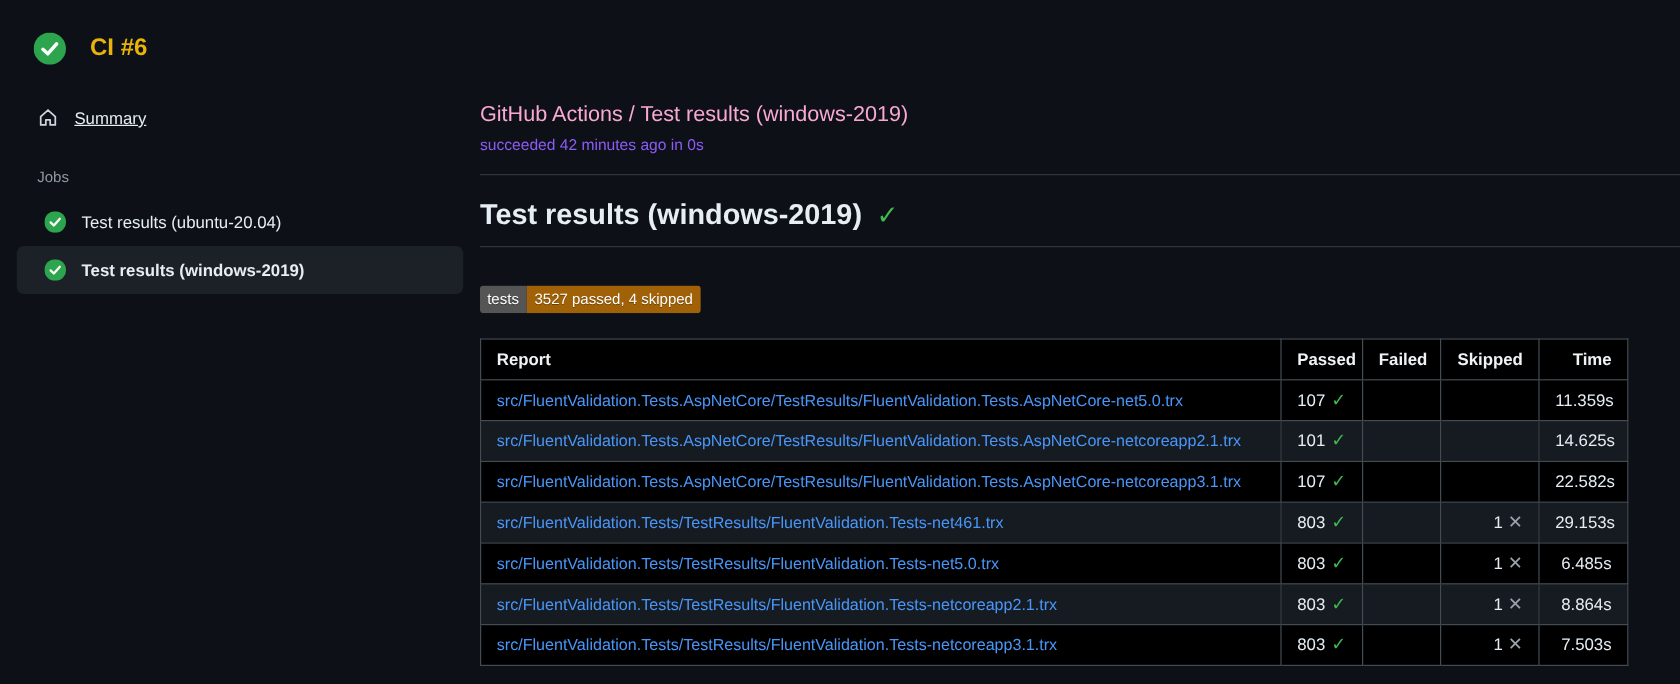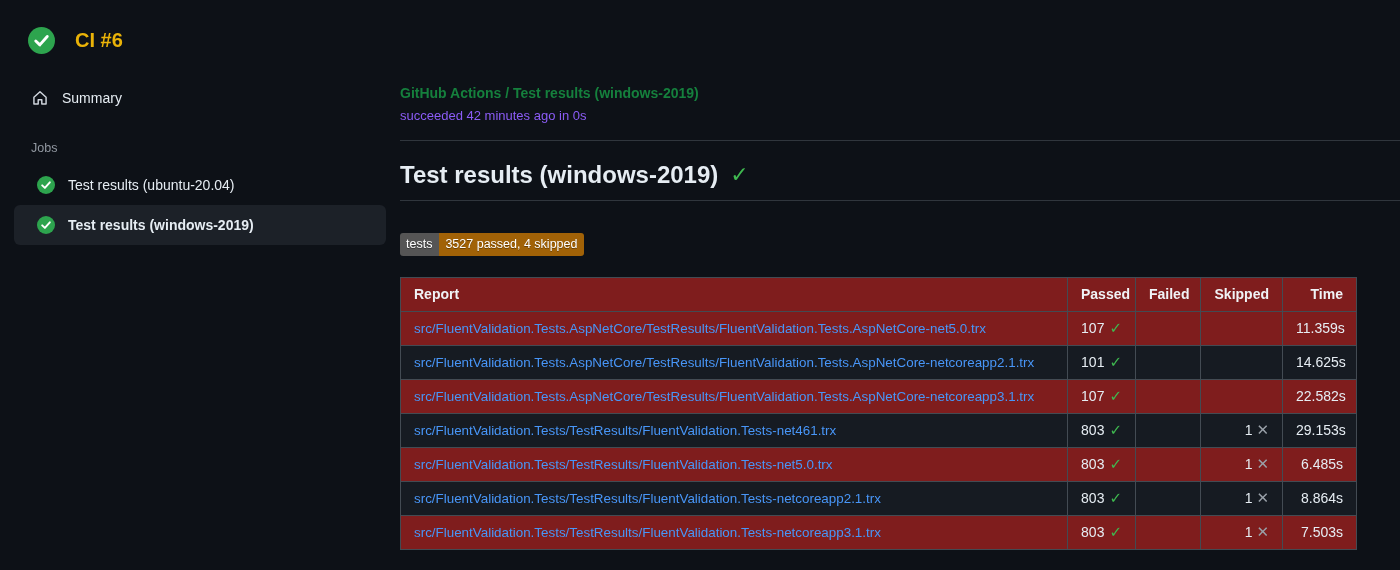--- a/index.html
+++ b/index.html
@@ -15,48 +15,48 @@
   .app-header .big-check svg { display:block; }
   .run-title { font-size:20px; font-weight:700; color:#f0f3f6; }
   .run-number { font-size:20px; font-weight:700; color:#eab308; margin-left:6px; }
 
   
   .layout { display:flex; align-items:flex-start; }
   .sidebar { width:400px; flex-shrink:0; padding-top:6px; }
   .main { width:1000px; padding-top:12px; }
 
   
-  .summary-item { display:flex; align-items:center; gap:13px; padding:10px 16px 10px 31px; cursor:pointer; }
+  .summary-item { display:flex; align-items:center; gap:13px; padding:10px 16px 10px 31px; cursor:pointer;text-decoration:underline; }
   .summary-item svg { display:block; }
   .summary-label { font-size:14px; color:#e6edf3; }
   .jobs-label { margin:24px 0 10px 31px; font-size:12.5px; color:#9198a1; }
   .jobs-list { display:flex; flex-direction:column; }
   .job-item { display:flex; align-items:center; gap:13px; margin:0 14px; padding:10px 8px 10px 23px;
               border-radius:6px; height:40px; cursor:pointer; }
   .job-item.selected { background:#1c2128; font-weight:700; }
   .job-item svg { display:block; flex-shrink:0; }
   .job-label { font-size:14px; color:#e6edf3; white-space:nowrap; }
 
   
-  .breadcrumb { font-size:14px; font-weight:700; color:#15803d; }
+  .breadcrumb { font-size:18px; font-weight:400; color:#f9a8d4; }
   .status-line { font-size:13px; color:#8b5cf6; margin-top:7px; }
   .divider { border:0; border-top:1px solid #30363d; margin-top:17px; width:1000px; }
   .section-heading { margin-top:20px; font-size:24px; font-weight:700; color:#e6edf3; display:flex; align-items:center; gap:12px; }
   .heading-check { color:#3fb950; font-size:22px; font-weight:700; }
   .divider2 { border:0; border-top:1px solid #30363d; margin-top:11px; width:1000px; }
 
   
   .badge { display:inline-flex; margin-top:32px; border-radius:3px; overflow:hidden;
            font-size:12.5px; line-height:1; }
   .badge span { padding:5px 7px 5px 6px; color:#fff; text-shadow:0 1px 0 rgba(0,0,0,.35); }
   .badge .badge-label { background:#555555; }
   .badge .badge-value { background:#a16207; }
 
   
-  table { margin-top:21px; border-collapse:collapse; table-layout:fixed; width:956px; background:#7f1d1d; }
+  table { margin-top:21px; border-collapse:collapse; table-layout:fixed; width:956px; background:#000000; }
   th, td { border:1px solid #434b53; height:34px; padding:0 13px; white-space:nowrap; overflow:hidden; }
   th { font-weight:700; font-size:14px; color:#f0f3f6; text-align:left; }
   th.num, td.num { text-align:right; }
   tbody tr:nth-child(even) { background:#161b22; }
   td a { color:#4896f8; text-decoration:none; font-size:13.4px; }
   .pass-ico { color:#3fb950; font-weight:700; font-size:15px; margin-left:5px; }
   .skip-ico { color:#9aa1a9; font-size:15px; margin-left:4px; }
   td.num .cell-val { font-size:14px; color:#e6edf3; }
 </style>
 </head>

